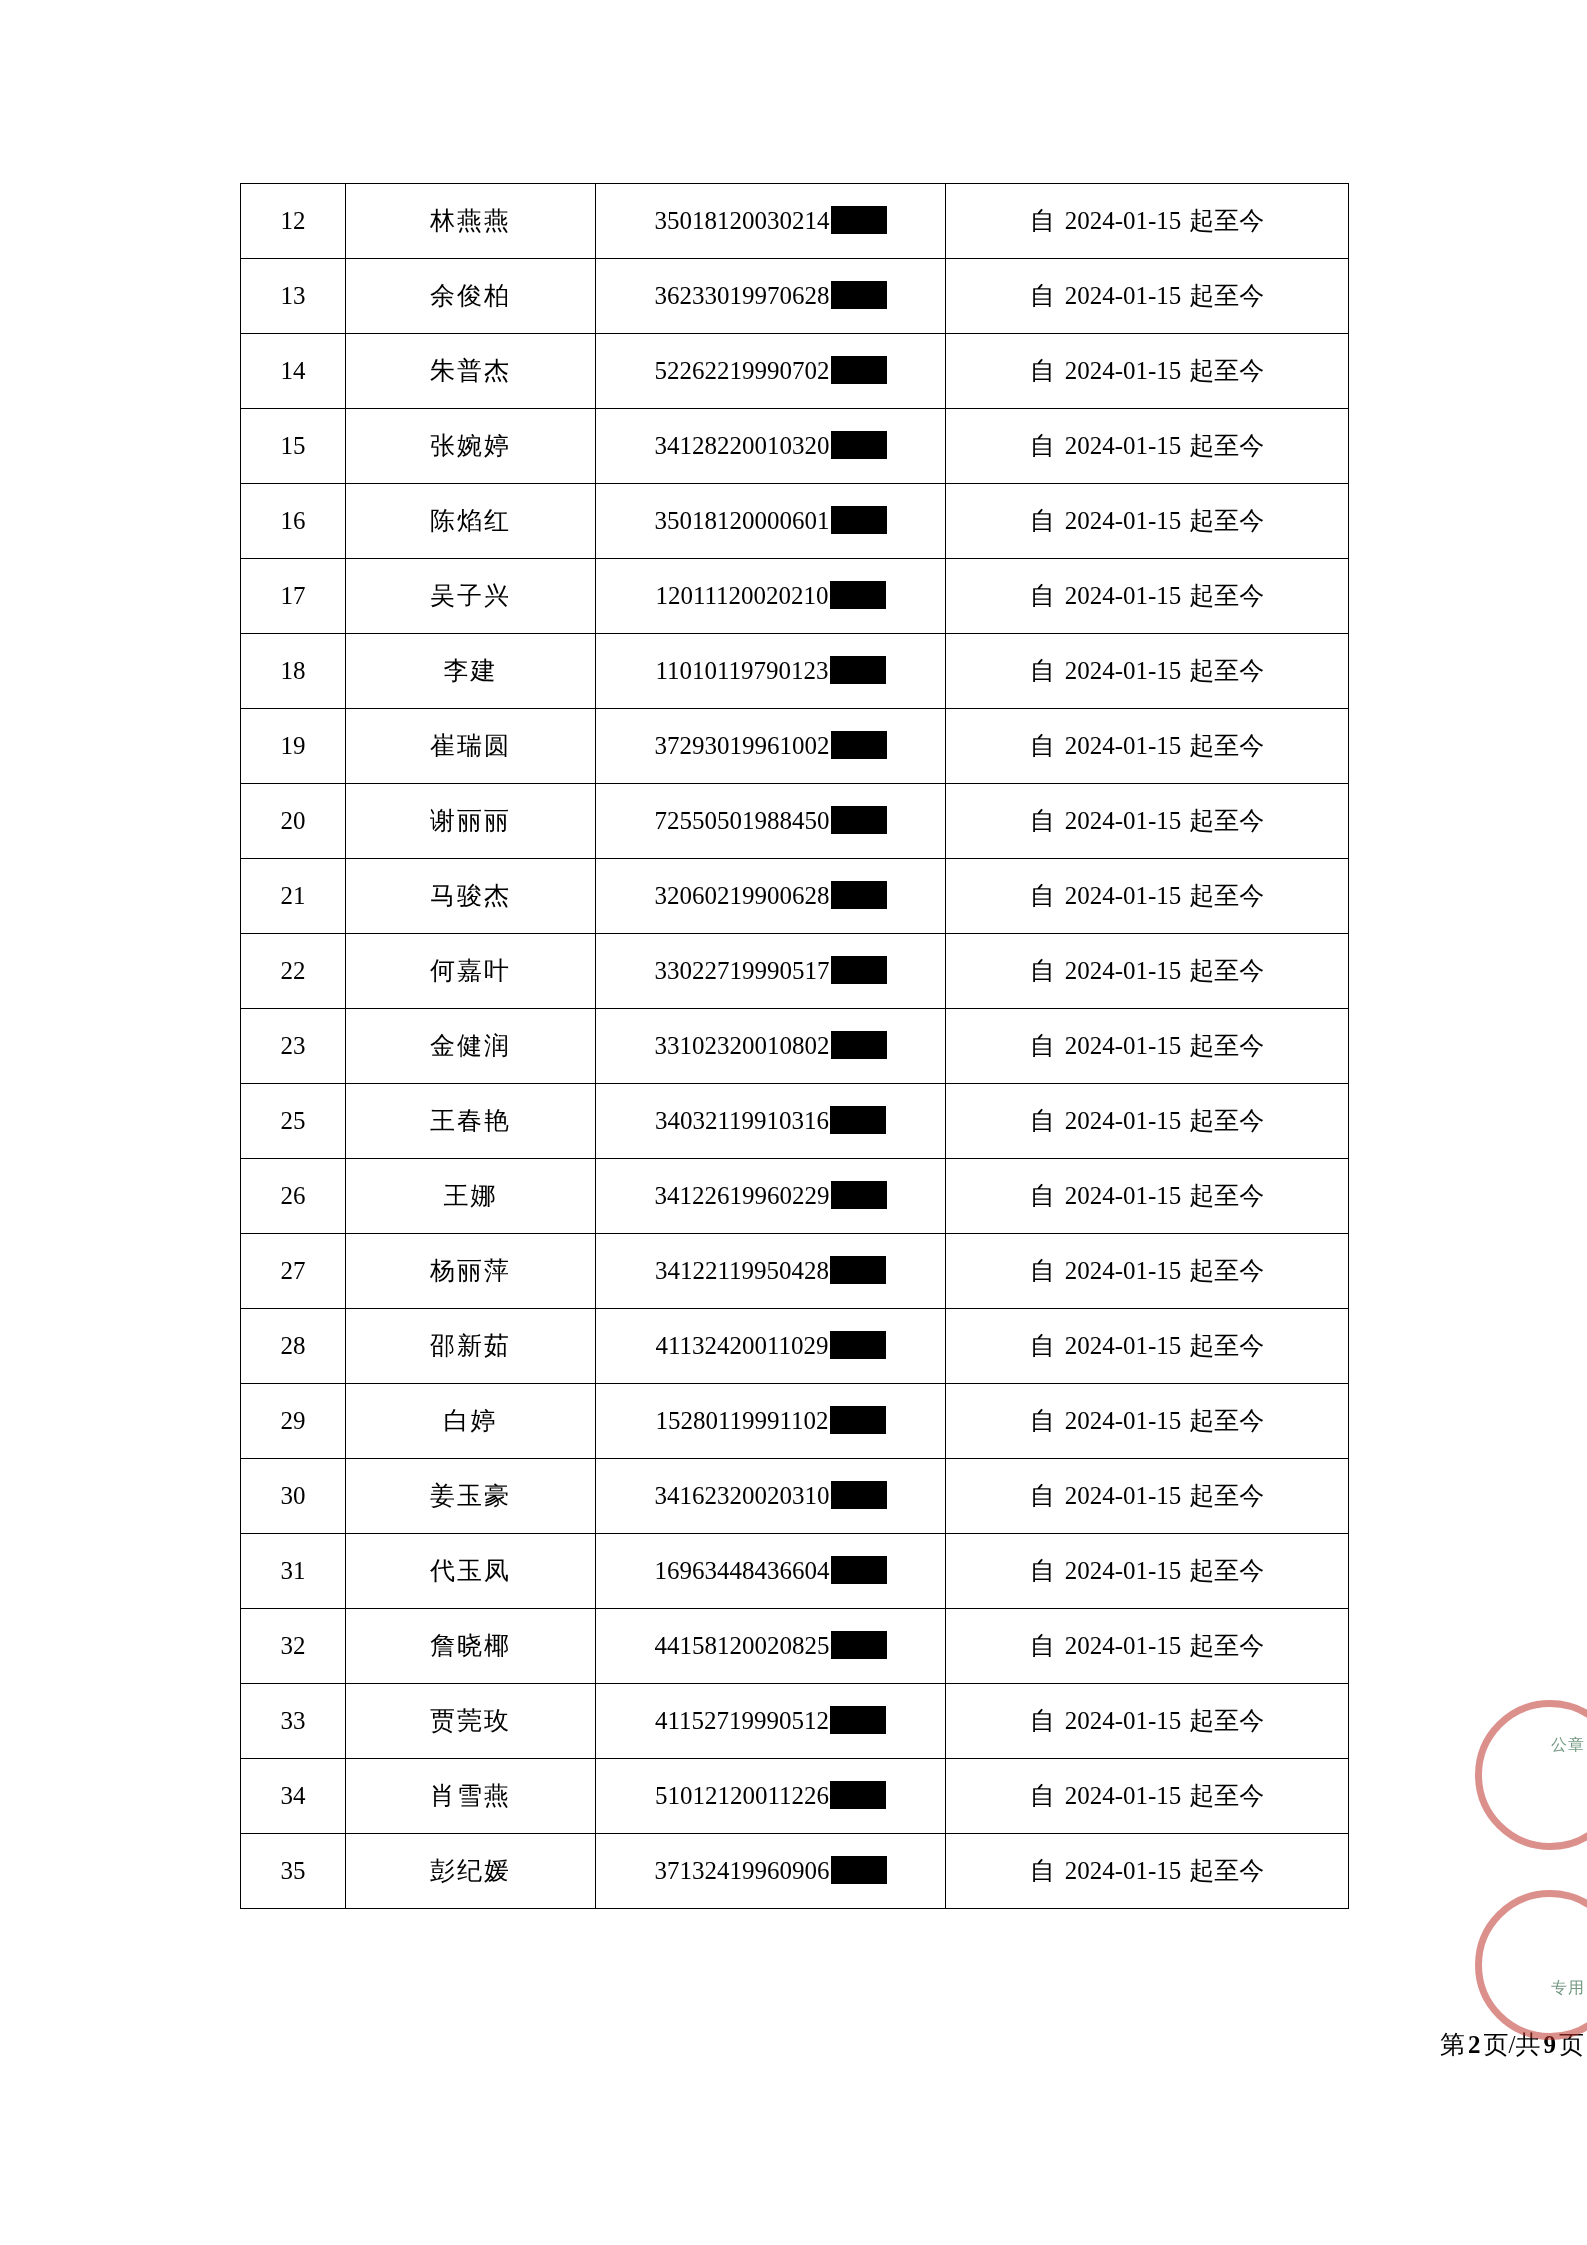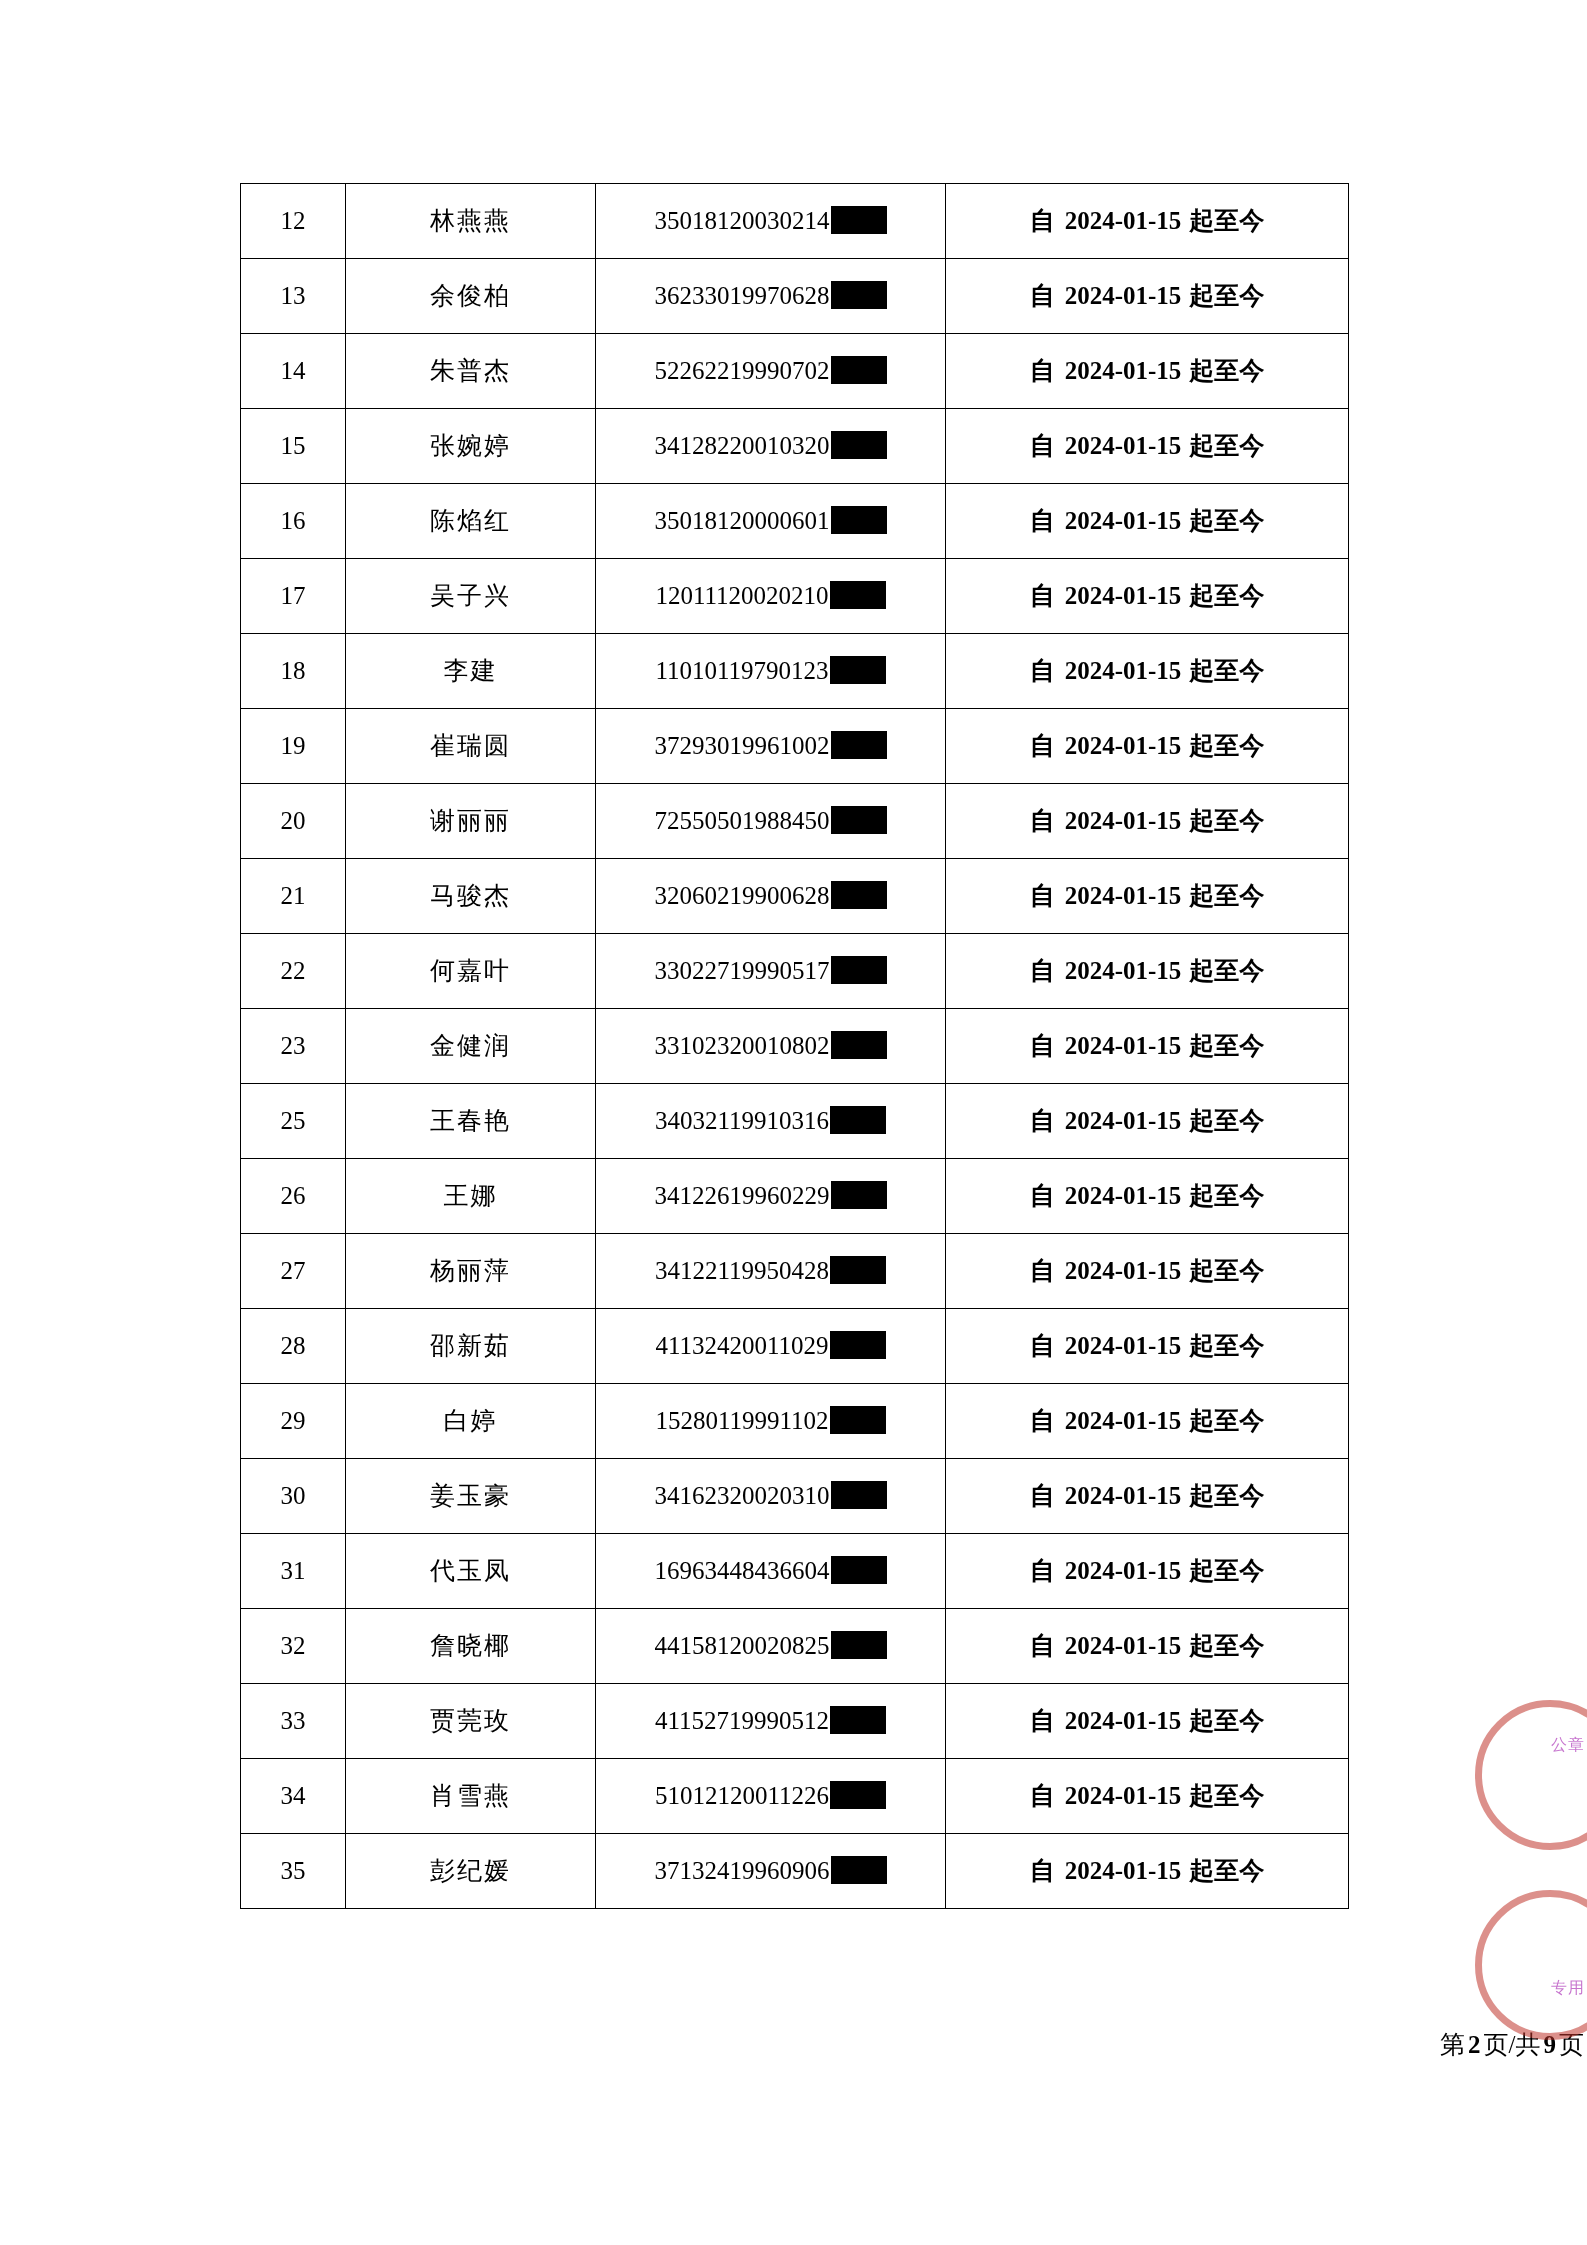--- a/index.html
+++ b/index.html
@@ -63,21 +63,20 @@
     display: inline-block;
     width: 56px;
     height: 28px;
     background: #000000;
     vertical-align: -5px;
     margin-left: 1px;
   }
   td.period {
     font-size: 25px;
     white-space: nowrap;
-    font-weight: bold;
   }
   td.period .zi { margin-right: 6px; }
   td.period .dt { margin: 0 4px; }
   td.period .tail { margin-left: 4px; }
   .footer {
     position: absolute;
     left: 0;
     top: 2028px;
     width: 1587px;
     text-align: right;
@@ -96,21 +95,21 @@
     border: 7px solid #c0342b;
     border-radius: 50%;
     opacity: 0.55;
     box-sizing: border-box;
   }
   .stamp.s1 { top: 1700px; }
   .stamp.s2 { top: 1890px; }
   .stamp-text {
     position: absolute;
     right: 2px;
-    color: #a21caf;
+    color: #14532d;
     font-size: 16px;
     opacity: 0.6;
     font-family: "Liberation Serif", serif;
     letter-spacing: 1px;
   }
   .stamp-text.t1 { top: 1735px; }
   .stamp-text.t2 { top: 1930px; margin-top: 48px; }
 </style>
 </head>
 <body>

